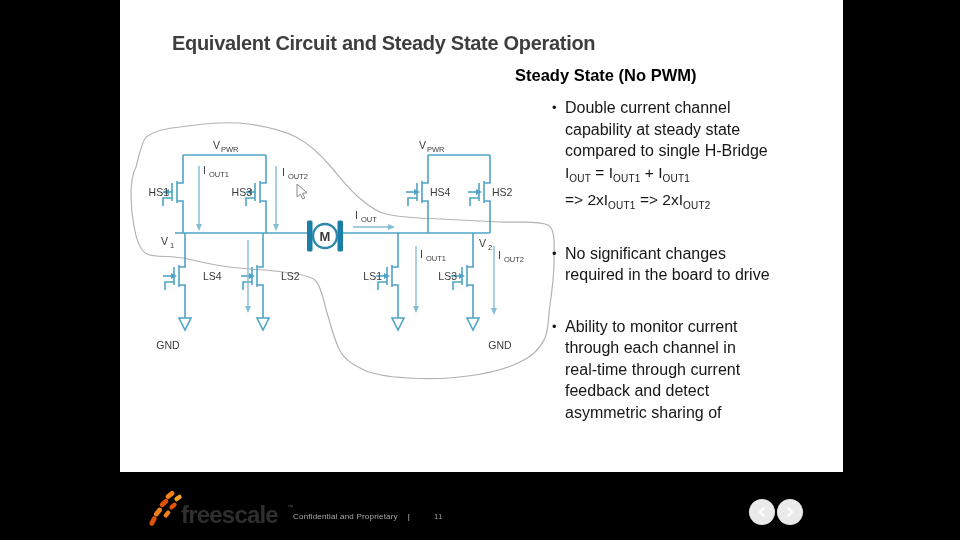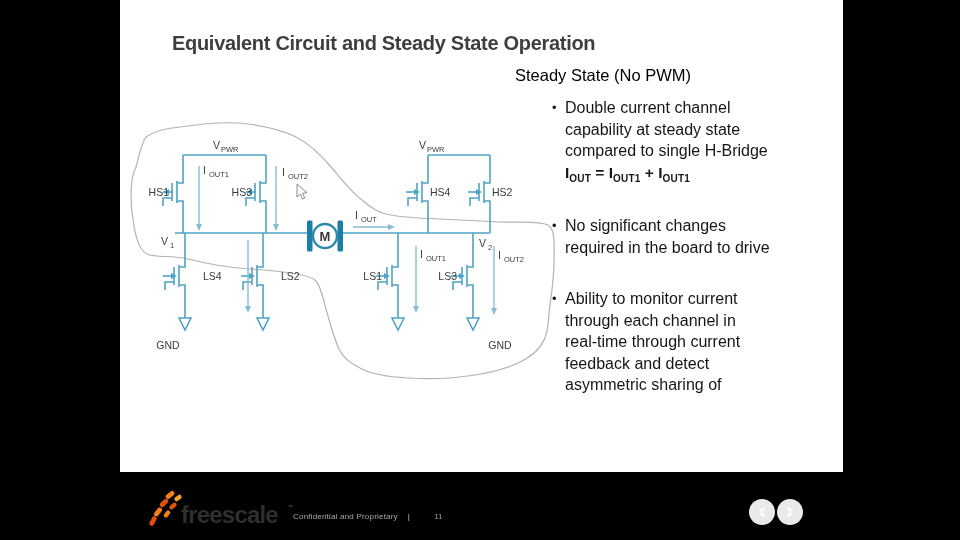--- a/index.html
+++ b/index.html
@@ -9,27 +9,27 @@
   }
   .slide{
     position:absolute;left:120px;top:0;width:723px;height:472px;background:#fff;
   }
   .title{
     position:absolute;left:52px;top:32px;font-size:20px;font-weight:bold;color:#3e3e3e;
     letter-spacing:-0.3px;white-space:nowrap;
   }
   
   .rpanel{position:absolute;left:395px;top:66px;width:335px;color:#111;}
-  .rpanel h2{margin:0 0 12px 0;font-size:16.5px;font-weight:normal;color:#000;white-space:nowrap;}
+  .rpanel h2{margin:0 0 12px 0;font-size:16.5px;font-weight:bold;color:#000;white-space:nowrap;}
   .bullet{position:relative;padding-left:50px;font-size:16px;line-height:21.5px;color:#161616;}
   .bullet .dot{position:absolute;left:37px;top:0;font-size:13px;}
   .b-gap1{margin-bottom:26px;}
   .b-gap2{margin-bottom:30px;}
   .bullet .ln{white-space:nowrap;}
-  .fm{white-space:nowrap;font-size:15.5px;font-weight:bold;}
+  .fm{white-space:nowrap;font-size:15.5px;}
   .fm sub{font-size:10px;letter-spacing:0.2px;}
   
   .circuit{position:absolute;left:5px;top:108px;}
   .circuit text{font-family:"Liberation Sans",sans-serif;fill:#3a3a3a;}
   .clabel{font-size:10.5px;}
   .csub{font-size:7.5px;}
   .cline{stroke:#4fa3c4;stroke-width:1.6;fill:none;}
   .aline{stroke:#84bdd4;stroke-width:1.4;fill:none;}
   .ahead{fill:#84bdd4;stroke:none;}
   .blob{stroke:#b3b3b3;stroke-width:1.2;fill:none;}
@@ -208,20 +208,26 @@
       <div class="ln">Double current channel</div>
       <div class="ln">capability at steady state</div>
       <div class="ln">compared to single H-Bridge</div>
       <div class="fm">
         <span>I</span><sub>OUT</sub>
         <span>=</span>
         <span>I</span><sub>OUT1</sub>
         <span>+</span>
         <span>I</span><sub>OUT1</sub>
       </div>
+      <div class="fm">
+        <span>=&gt;</span>
+        <span>2xI</span><sub>OUT1</sub>
+        <span>=&gt;</span>
+        <span>2xI</span><sub>OUT2</sub>
+      </div>
     </div>
 
     <div class="bullet b-gap2">
       <span class="dot">•</span>
       <div class="ln">No significant changes</div>
       <div class="ln">required in the board to drive</div>
     </div>
 
     <div class="bullet">
       <span class="dot">•</span>

